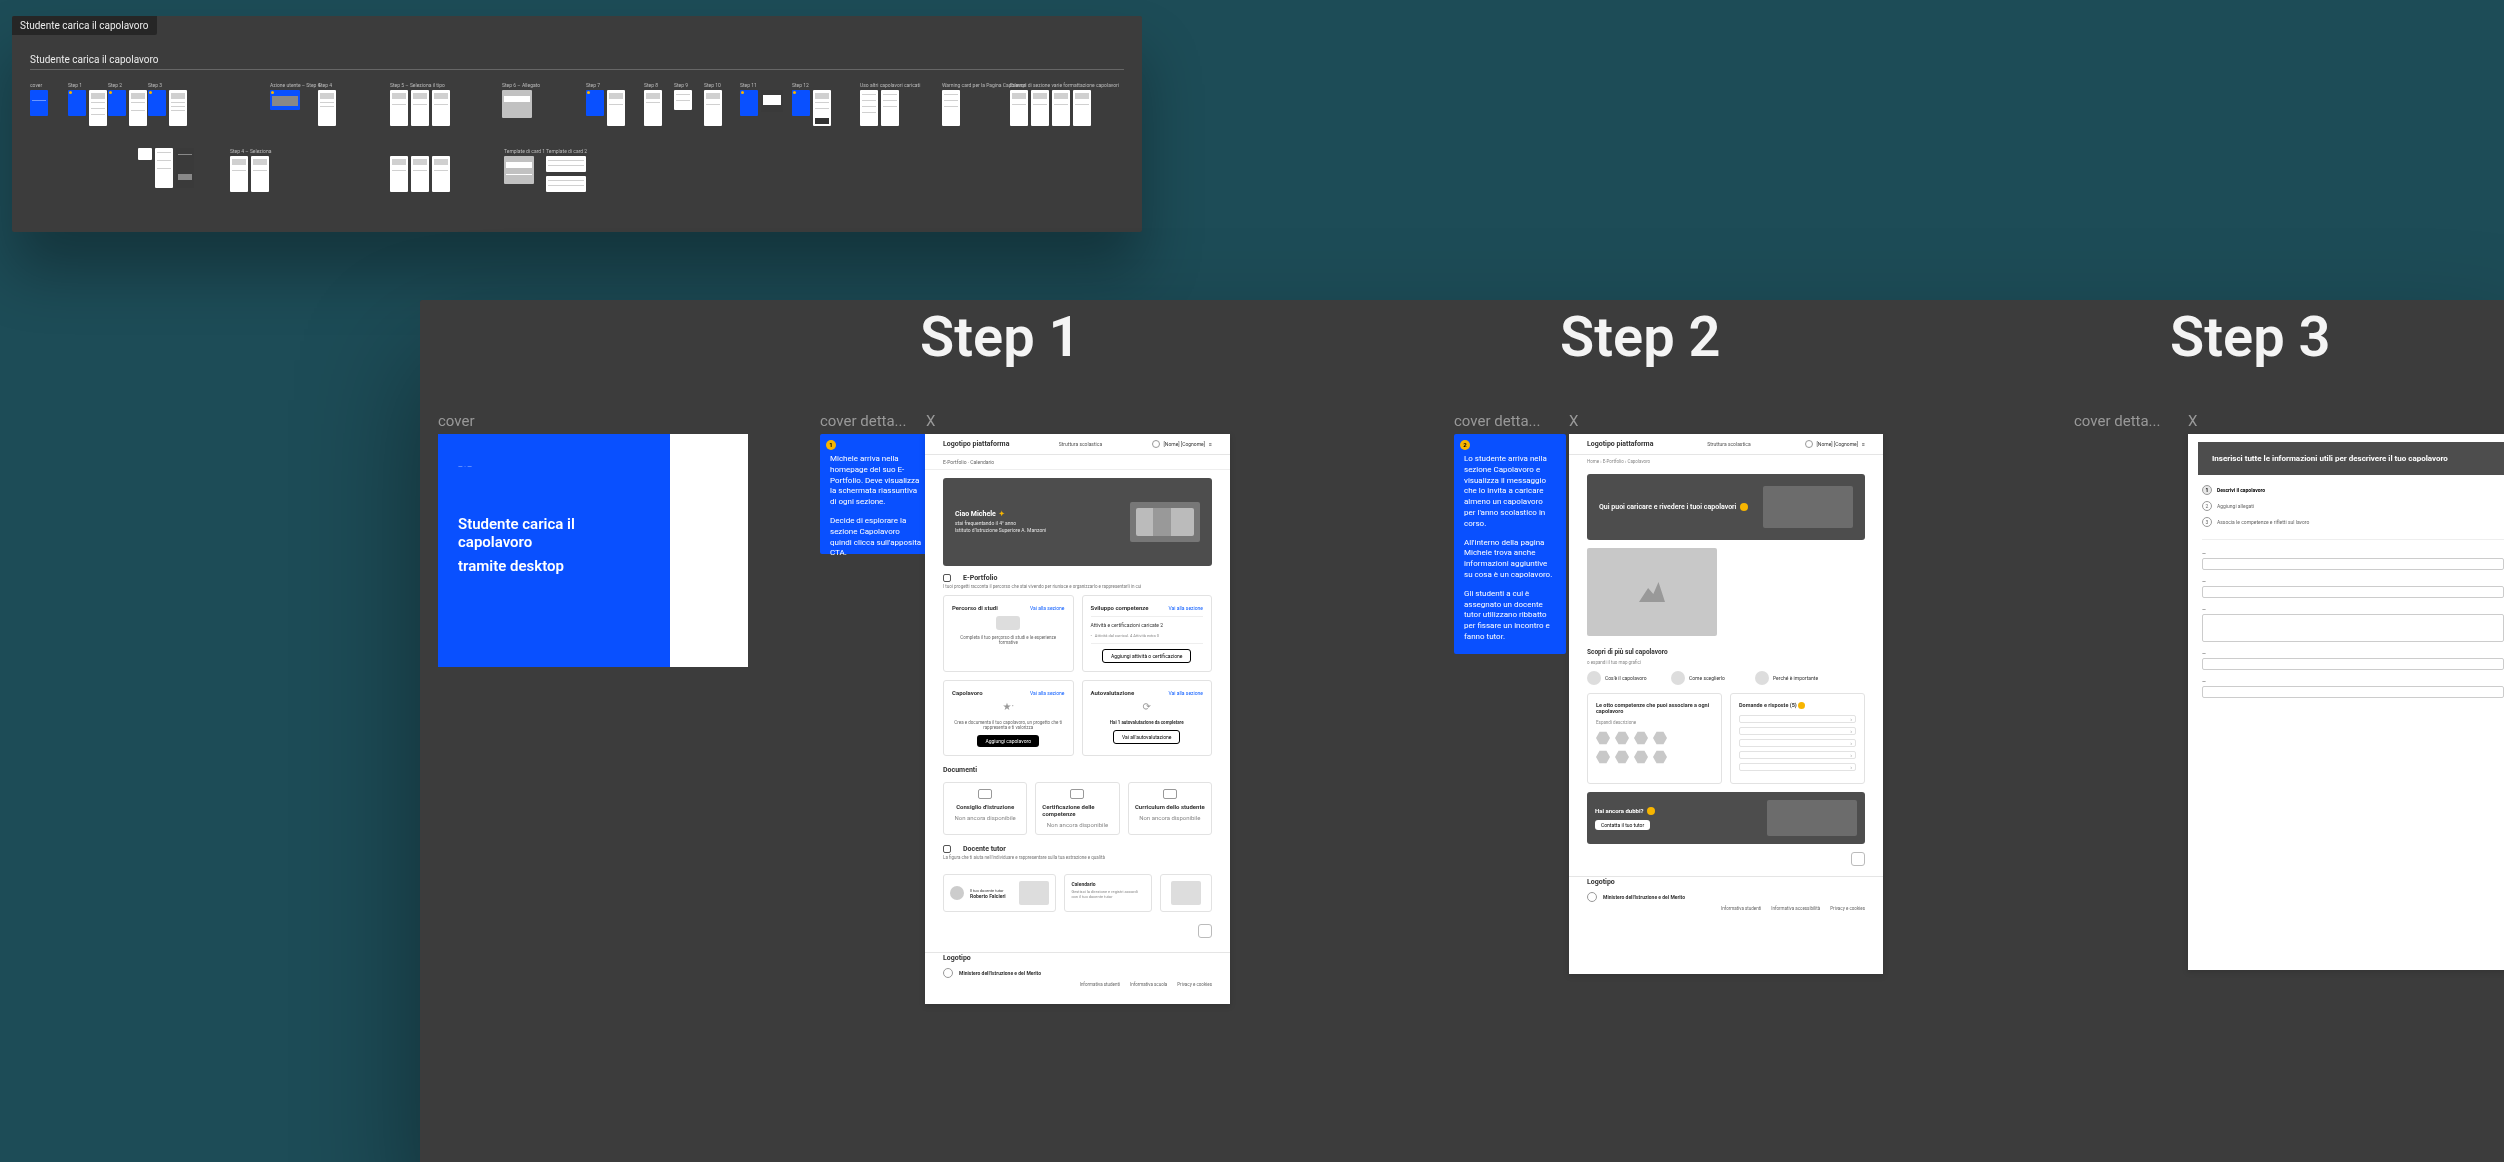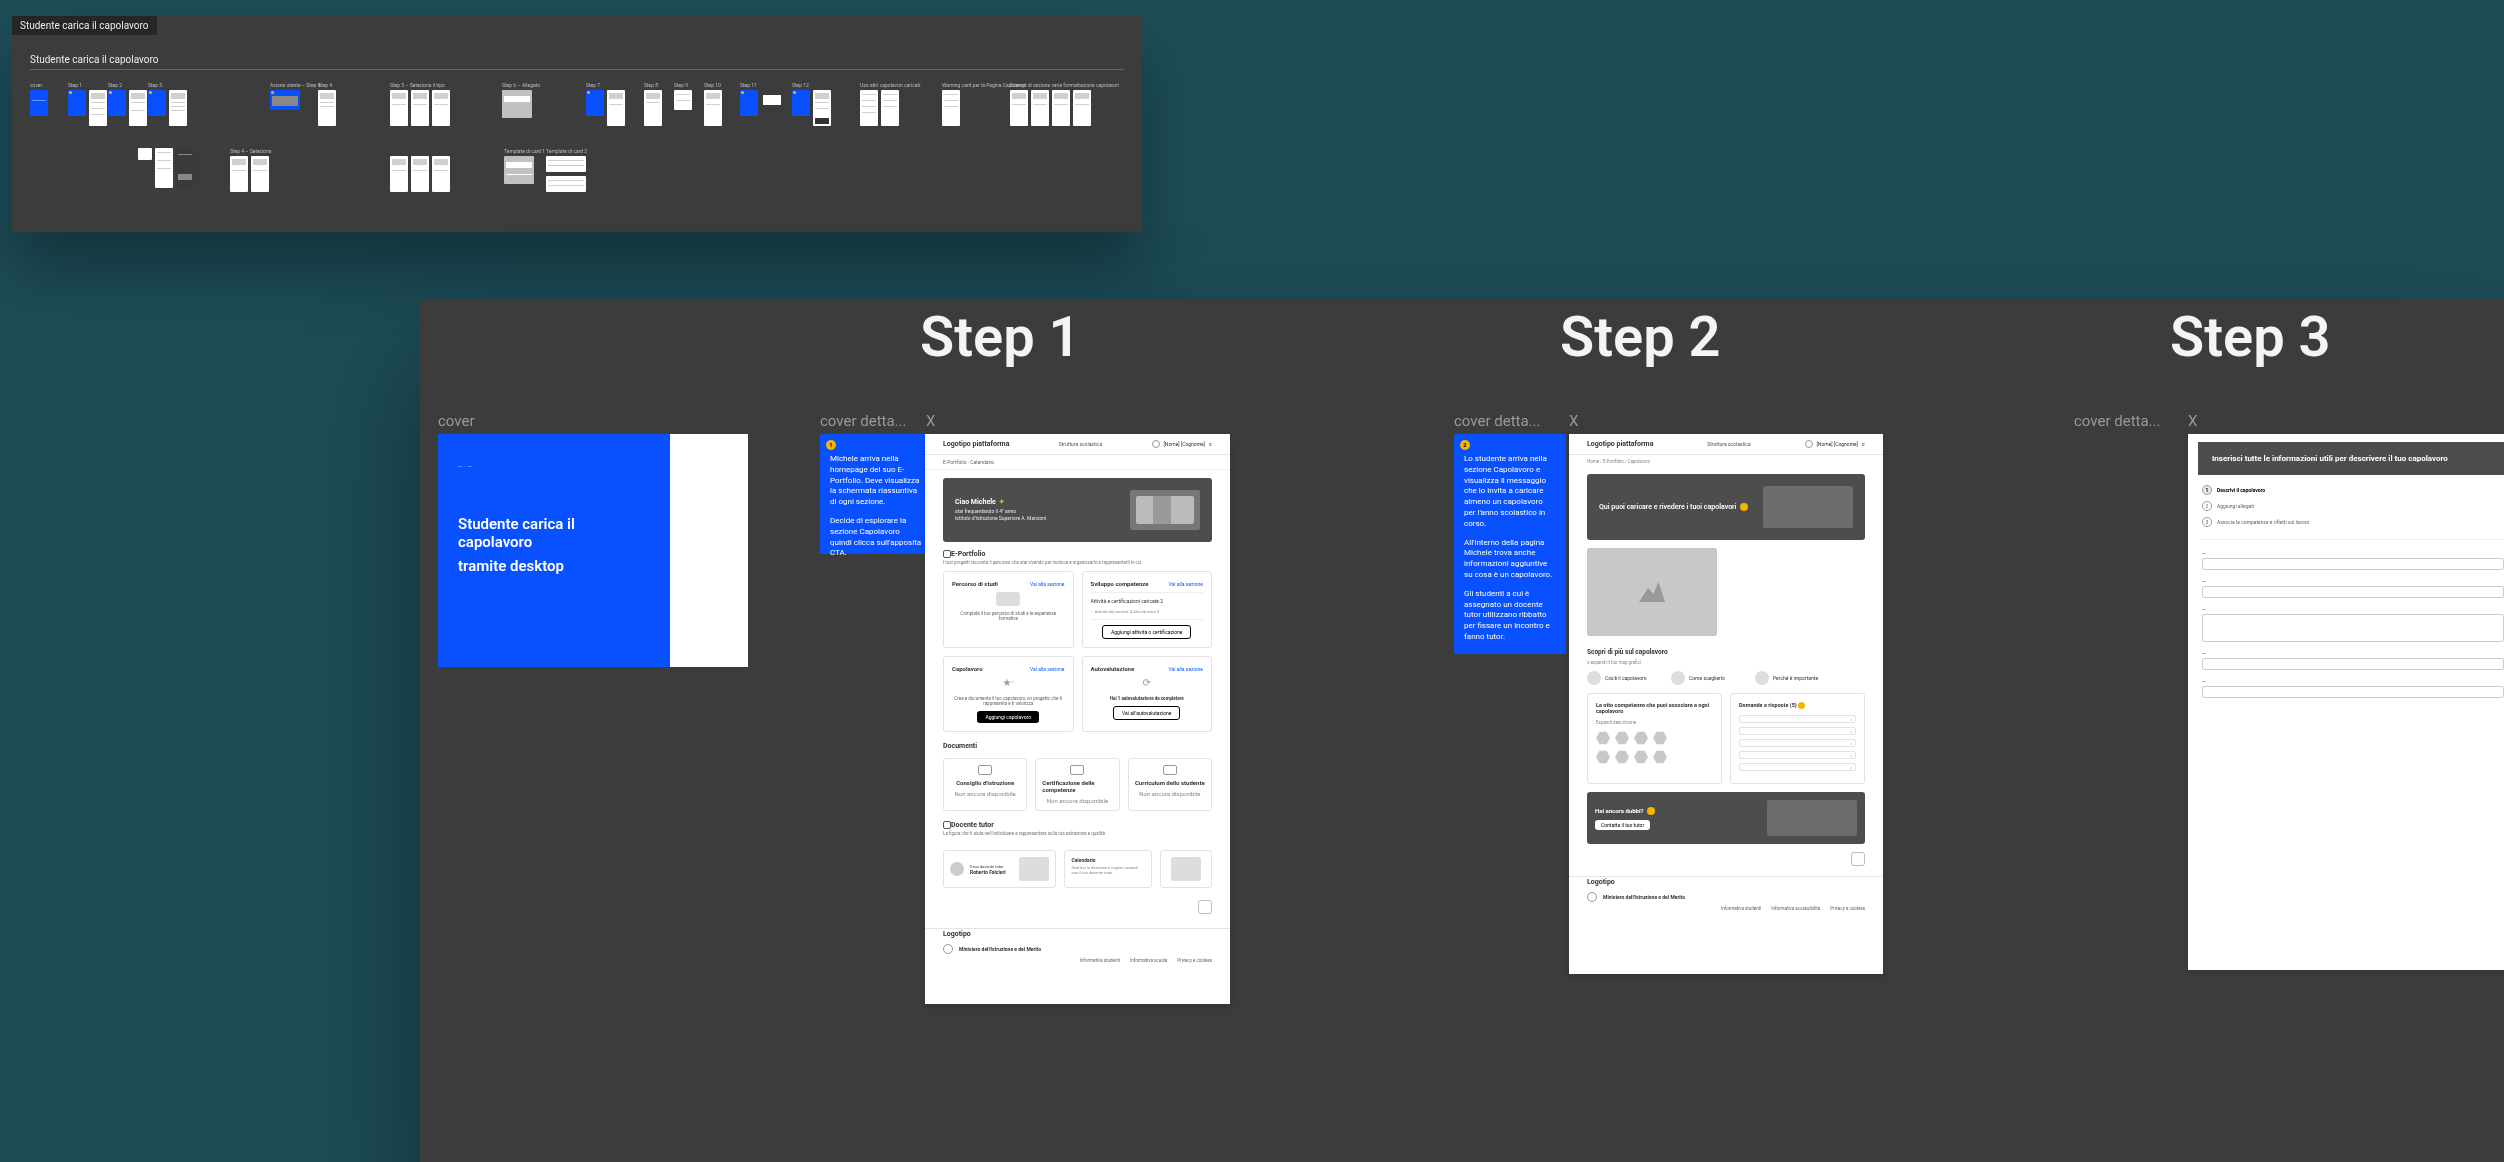--- a/index.html
+++ b/index.html
@@ -149,33 +149,33 @@
   }
   .mk-header .logo { font-size:7px; font-weight:700; }
   .mk-header .nav { display:flex; gap:12px; font-size:5px; color:#555; align-items:center;}
   .mk-header .user { display:flex; gap:4px; font-size:5px; align-items:center;}
   .mk-header .avatar-ico { width:8px; height:8px; border:1px solid #999; border-radius:50%;}
   .mk-tabs { padding:4px 18px; font-size:5px; color:#666; display:flex; gap:12px; border-bottom:1px solid #eee;}
   .mk-hero {
     margin: 8px 18px;
     background: #4d4d4d;
     color: #fff;
-    padding: 12px 12px;
+    padding: 24px 12px;
     border-radius: 3px;
     display:flex; justify-content:space-between; align-items:center;
     gap:12px;
   }
   .mk-hero-left { font-size:5px; }
   .mk-hero-left .name { font-size:7px; font-weight:700; margin-bottom:2px; display:flex; gap:3px; align-items:center;}
   .mk-hero-left .wave{color:#f7b500;}
   .mk-hero-left .sub { opacity:.85; margin-bottom:1px; font-size:5px;}
   .mk-hero-fig { width:70px; height:40px; background:#777; border-radius:2px; position:relative;}
   .mk-hero-fig::before{content:""; position:absolute; inset:6px; background:linear-gradient(90deg,#bbb 30%,#999 30% 60%, #bbb 60%); border-radius:2px;}
 
-  .mk-sec-title { padding: 0 18px; font-size:7px; font-weight:700; margin-top:8px; display:flex; gap:0;}
+  .mk-sec-title { padding: 0 18px; font-size:7px; font-weight:700; margin-top:8px; display:flex; gap:12px;}
   .mk-sec-title .ic{width:8px;height:8px;border:1px solid #555;border-radius:2px;}
   .mk-sec-desc { padding: 2px 18px 6px; font-size:4.5px; color:#777;}
   .mk-grid {
     margin: 0 18px;
     display:grid;
     grid-template-columns: 1fr 1fr;
     gap: 8px;
   }
   .card {
     border:1px solid #e2e2e2;

